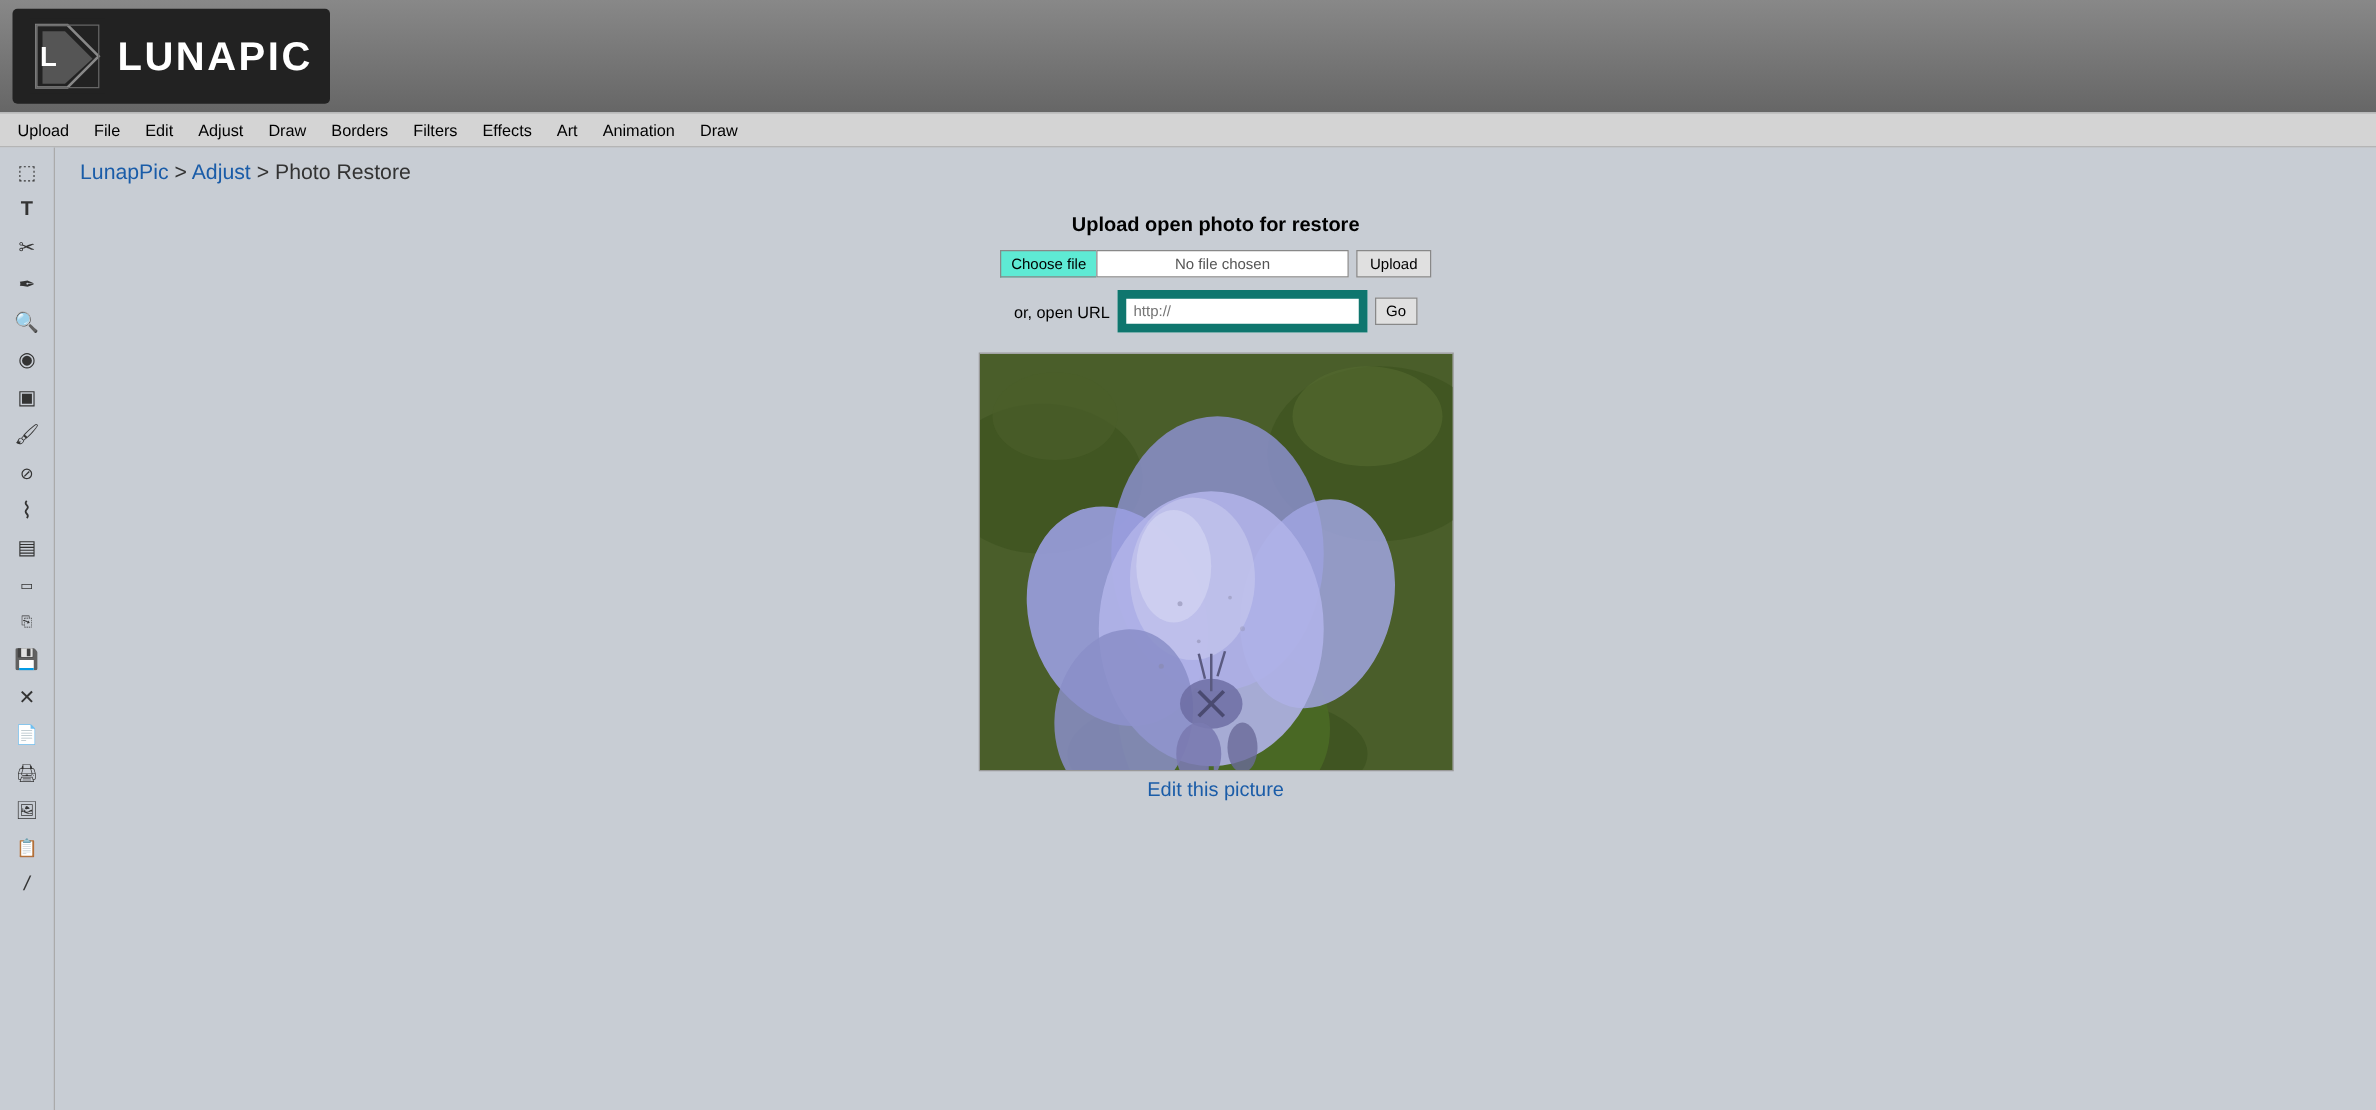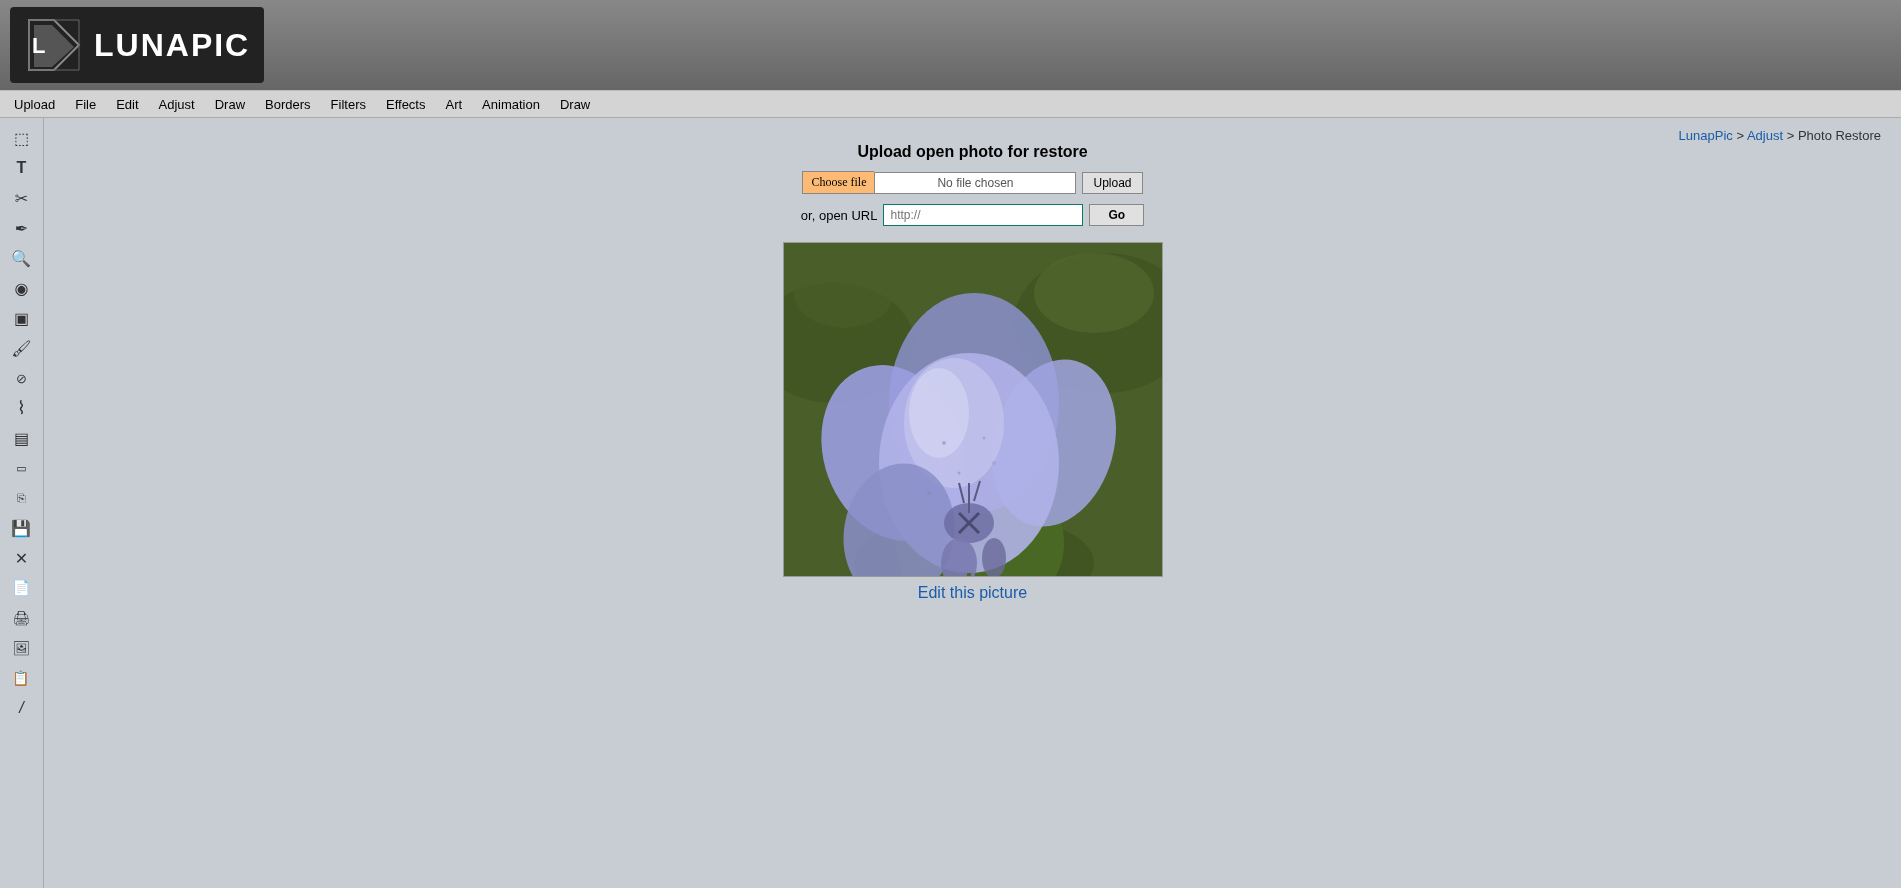--- a/index.html
+++ b/index.html
@@ -83,24 +83,23 @@
     }
 
     
     #content {
       flex: 1;
       padding: 10px 20px;
     }
 
     
     #breadcrumb {
-      font-size: 13px;
-      margin-bottom: 0;
+      font-size: 17px;
+      margin-bottom: 24px;
       color: #333;
-      text-align: right;
     }
     #breadcrumb a { color: #1a5ca8; text-decoration: none; }
 
     
     #upload-section {
       text-align: center;
       margin-bottom: 16px;
     }
     #upload-title {
       font-size: 16px;
@@ -108,27 +107,26 @@
       margin-bottom: 10px;
     }
     #file-row {
       display: flex;
       align-items: center;
       justify-content: center;
       gap: 0;
       margin-bottom: 10px;
     }
     #choose-file-btn {
-      background: #fdba74;
+      background: #5eead4;
       border: 1px solid #888;
       padding: 3px 8px;
       cursor: pointer;
       font-size: 12px;
       border-right: none;
-      font-family: Liberation Serif, serif;
     }
     #file-name-display {
       border: 1px solid #888;
       padding: 3px 10px;
       font-size: 12px;
       background: white;
       width: 202px;
       color: #555;
     }
     #upload-btn {
@@ -141,32 +139,31 @@
     }
     #url-row {
       display: flex;
       align-items: center;
       justify-content: center;
       gap: 6px;
       margin-bottom: 16px;
     }
     #url-label { font-size: 13px; }
     #url-input {
-      border: 1px solid #0f766e;
+      border: 7px solid #0f766e;
       padding: 3px 6px;
       font-size: 12px;
       width: 200px;
     }
     #go-btn {
       background: #e0e0e0;
       border: 1px solid #888;
-      padding: 3px 18px;
-      cursor: pointer;
-      font-size: 12px;
-      font-weight: bold;
+      padding: 3px 8px;
+      cursor: pointer;
+      font-size: 12px;
     }
 
     
     #info-list {
       margin: 0 auto 20px auto;
       max-width: 620px;
       text-align: left;
       padding-left: 20px;
     }
     #info-list li {

